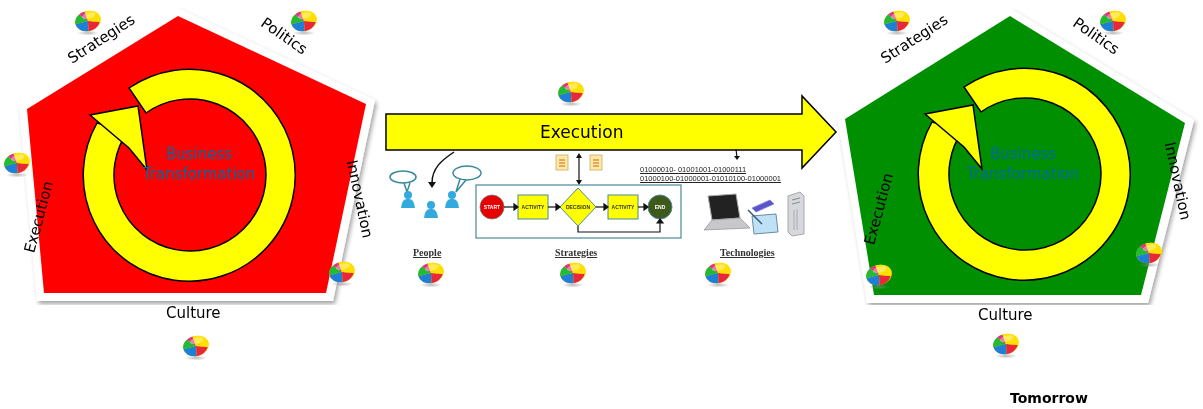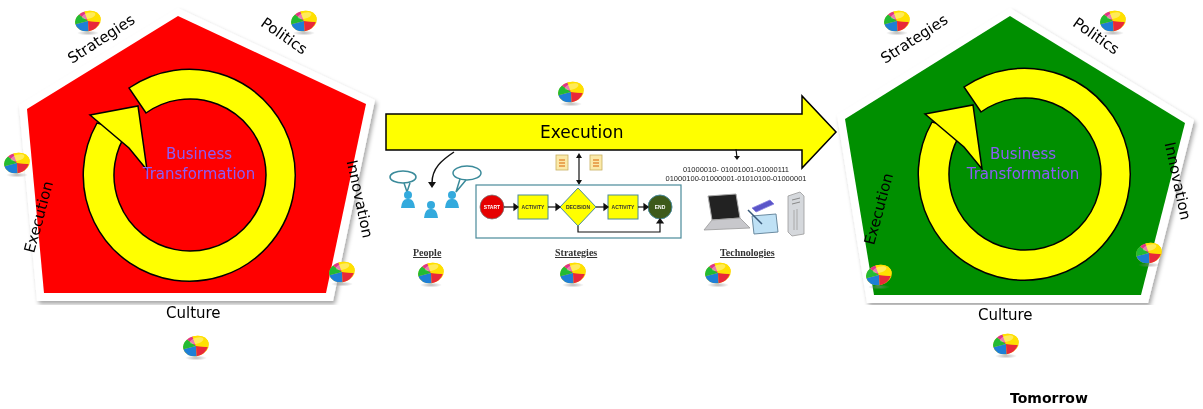--- a/index.html
+++ b/index.html
@@ -1,23 +1,23 @@
 <!DOCTYPE html>
 <html><head>
 <meta charset="utf-8">
 <style>
   html, body { margin:0; padding:0; background:#ffffff; }
   body { width:1203px; height:409px; position:relative; overflow:hidden; font-family:"DejaVu Sans", sans-serif; }
   .abs { position:absolute; }
   svg { display:block; }
   .side-label { position:absolute; font-family:"DejaVu Sans", sans-serif; font-size:15px; color:#000; white-space:nowrap; transform-origin:center center; }
-  .center-text { position:absolute; color:#8b5cf6; font-size:15px; text-align:center; line-height:20px; font-family:"DejaVu Sans", sans-serif; }
+  .center-text { position:absolute; color:#0369a1; font-size:15px; text-align:center; line-height:20px; font-family:"DejaVu Sans", sans-serif; }
   .bottom-label { position:absolute; font-weight:bold; font-size:14px; font-family:"DejaVu Sans", sans-serif; color:#000; }
   .pillar-label { position:absolute; font-size:10px; font-weight:bold; text-decoration:underline; color:#333; font-family:Liberation Serif, serif; }
-  .binary { position:absolute; font-size:7.5px; color:#222; font-family:"Liberation Sans", sans-serif; text-align:center; line-height:9px; }
+  .binary { position:absolute; font-size:7.5px; color:#222; font-family:"Liberation Sans", sans-serif; text-align:left; line-height:9px;text-decoration:underline; }
   .flow-node-text { font-size:5px; font-family:"Liberation Sans", sans-serif; font-weight:bold; }
 </style>
 </head>
 <body>
 
 <svg width="0" height="0" style="position:absolute">
   <defs>
     <filter id="shadow" x="-20%" y="-20%" width="140%" height="140%">
       <feDropShadow dx="2" dy="3" stdDeviation="2" flood-color="#000" flood-opacity="0.35"></feDropShadow>
     </filter>

